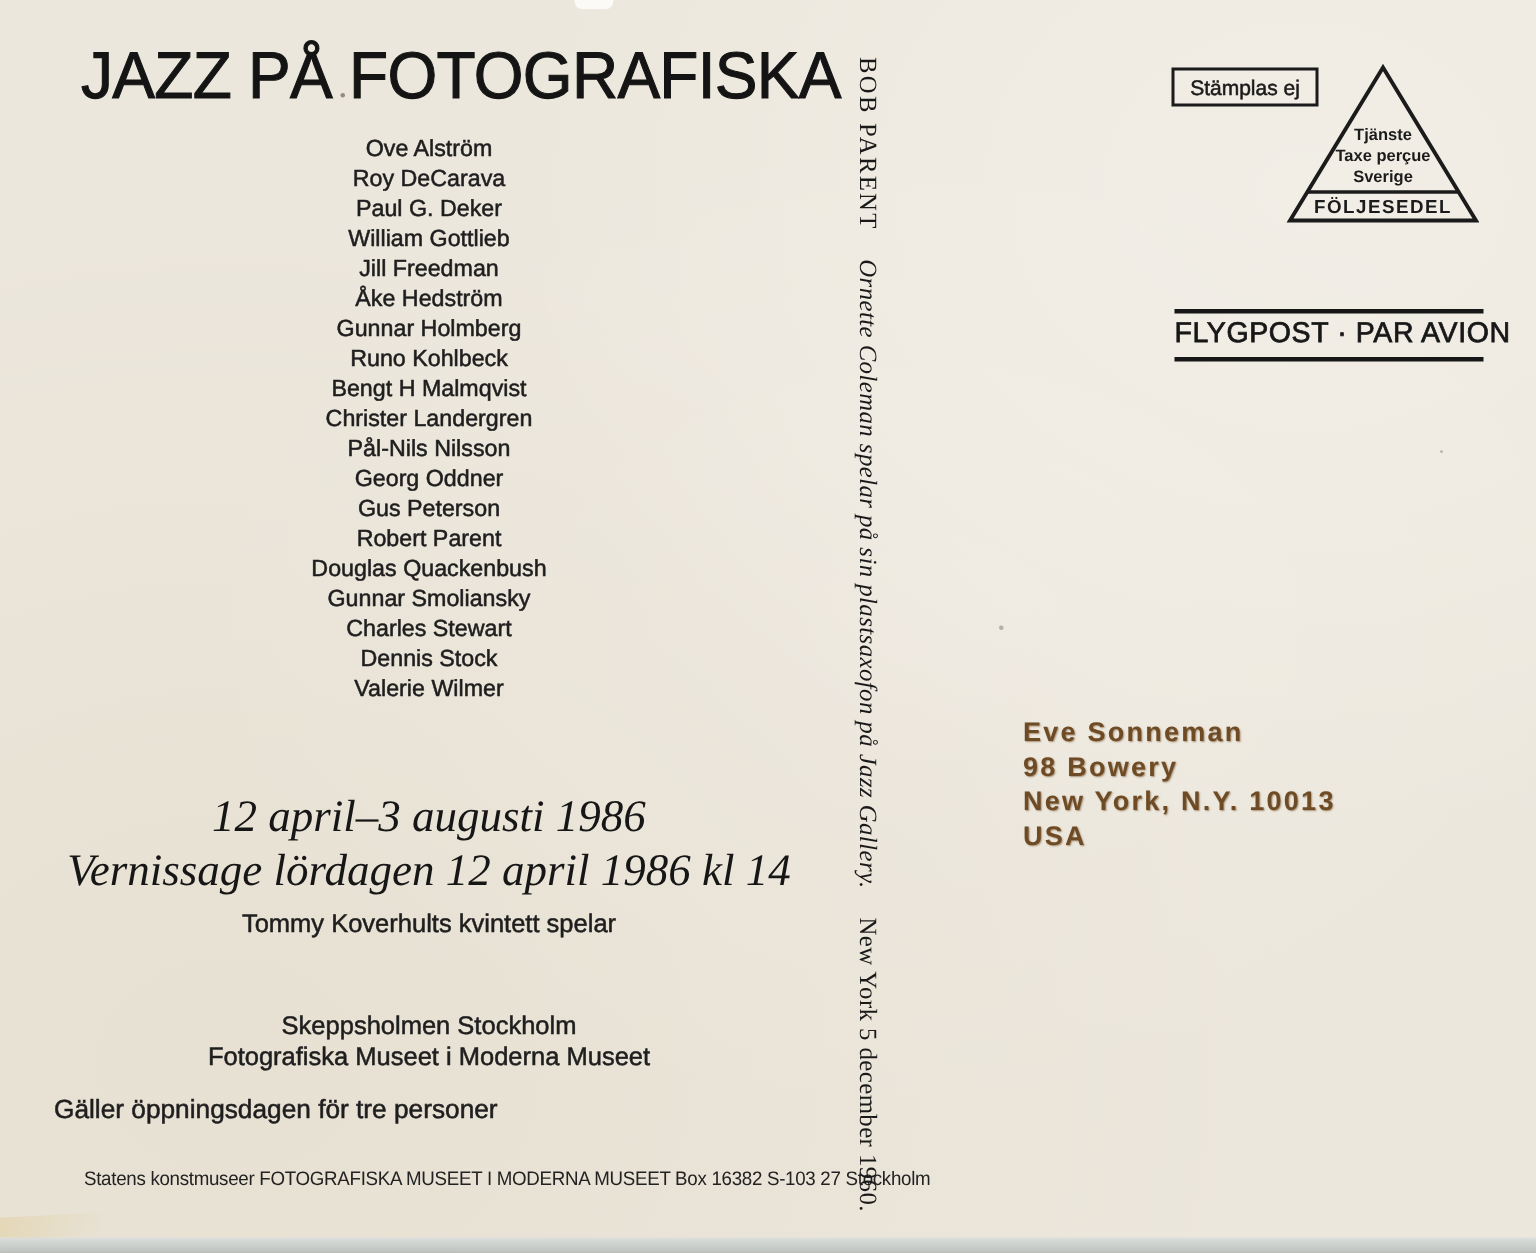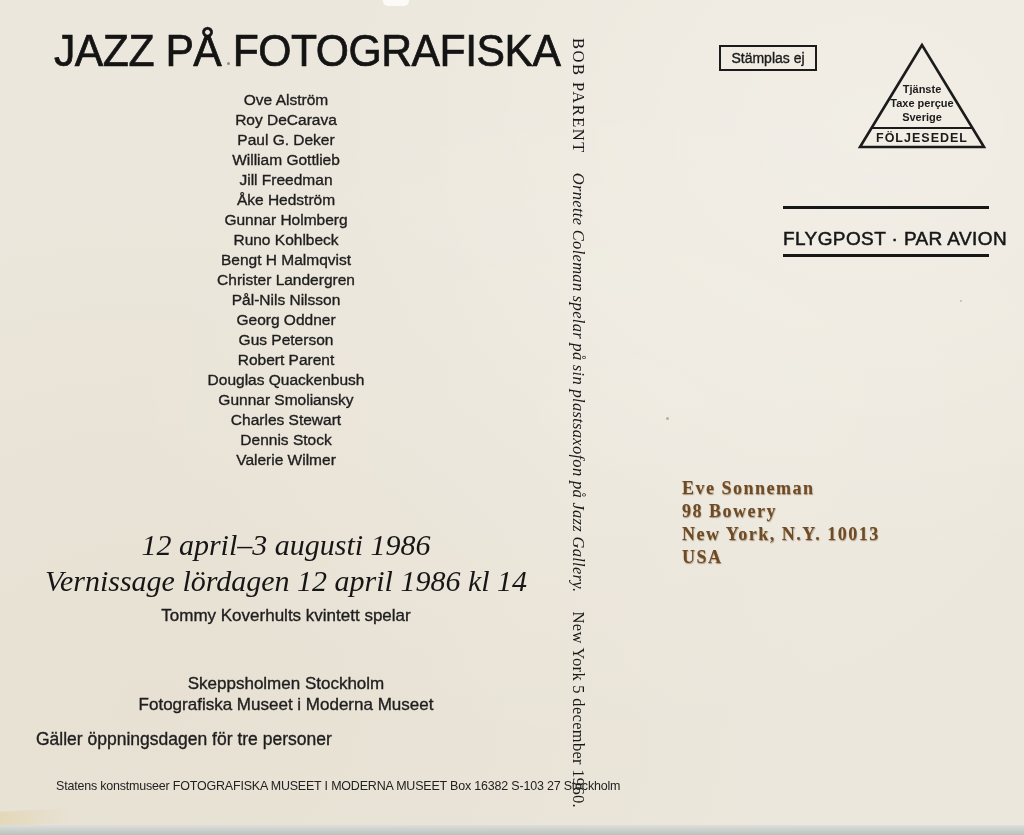--- a/index.html
+++ b/index.html
@@ -50,34 +50,34 @@
   .credit{
     position:absolute;left:588px;top:38px;width:750px;white-space:nowrap;
     transform:rotate(90deg);transform-origin:0 0;
     font-family:"Liberation Serif",serif;font-size:16.5px;color:#191919;
   }
   .credit-name{letter-spacing:1.5px;margin-right:15px;}
   .credit-caption{font-style:italic;margin-right:15px;letter-spacing:0.3px;}
   .credit-date{letter-spacing:0.3px;}
   
   .stamp-box{
-    position:absolute;left:719px;top:45px;width:94px;height:22px;
+    position:absolute;left:781px;top:45px;width:94px;height:22px;
     border:2px solid #1b1b1b;display:flex;align-items:center;justify-content:center;
     font-size:14px;color:#1b1b1b;-webkit-text-stroke:0.35px #1b1b1b;
   }
   .triangle-wrap{position:absolute;left:856px;top:42px;width:130px;height:110px;}
   .airmail{
     position:absolute;left:783px;top:206px;width:206px;text-align:center;
     border-top:3px solid #171717;border-bottom:3px solid #171717;
-    padding:19px 0 4px 0;font-size:19px;letter-spacing:0.4px;
+    padding:3px 0 4px 0;font-size:19px;letter-spacing:0.4px;
     color:#171717;-webkit-text-stroke:0.5px #171717;white-space:nowrap;
   }
   .address{
     position:absolute;left:682px;top:477px;
-    font-family:Liberation Serif, serif;font-weight:bold;
+    font-family:Liberation Sans, sans-serif;font-weight:bold;
     font-size:18px;line-height:23px;letter-spacing:1.5px;
     color:#6e4b25;text-shadow:0.6px 0.7px 1.1px rgba(110,75,37,0.55);
   }
   
   .scan-strip{position:absolute;left:0;right:0;bottom:0;height:10px;
     background:linear-gradient(#dcdfdc,#bcc2bf);}
   .corner-wedge{position:absolute;left:0;top:810px;width:70px;height:15px;
     background:linear-gradient(100deg,#e0cf9f,rgba(224,207,159,0));opacity:.55;
     transform:skewY(-3deg);}
   .top-sliver{position:absolute;left:383px;top:0;width:26px;height:6px;

